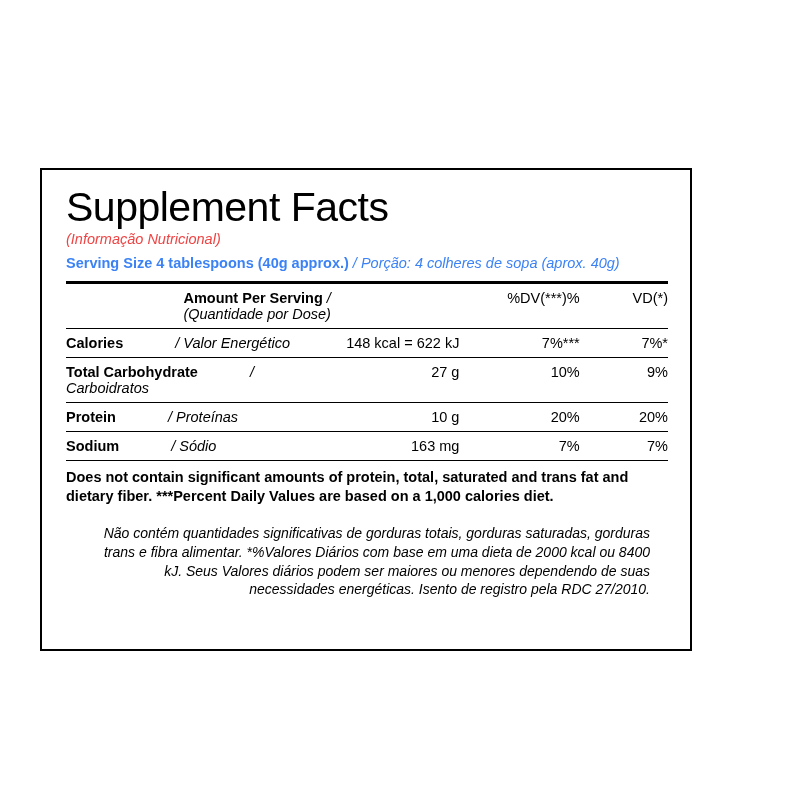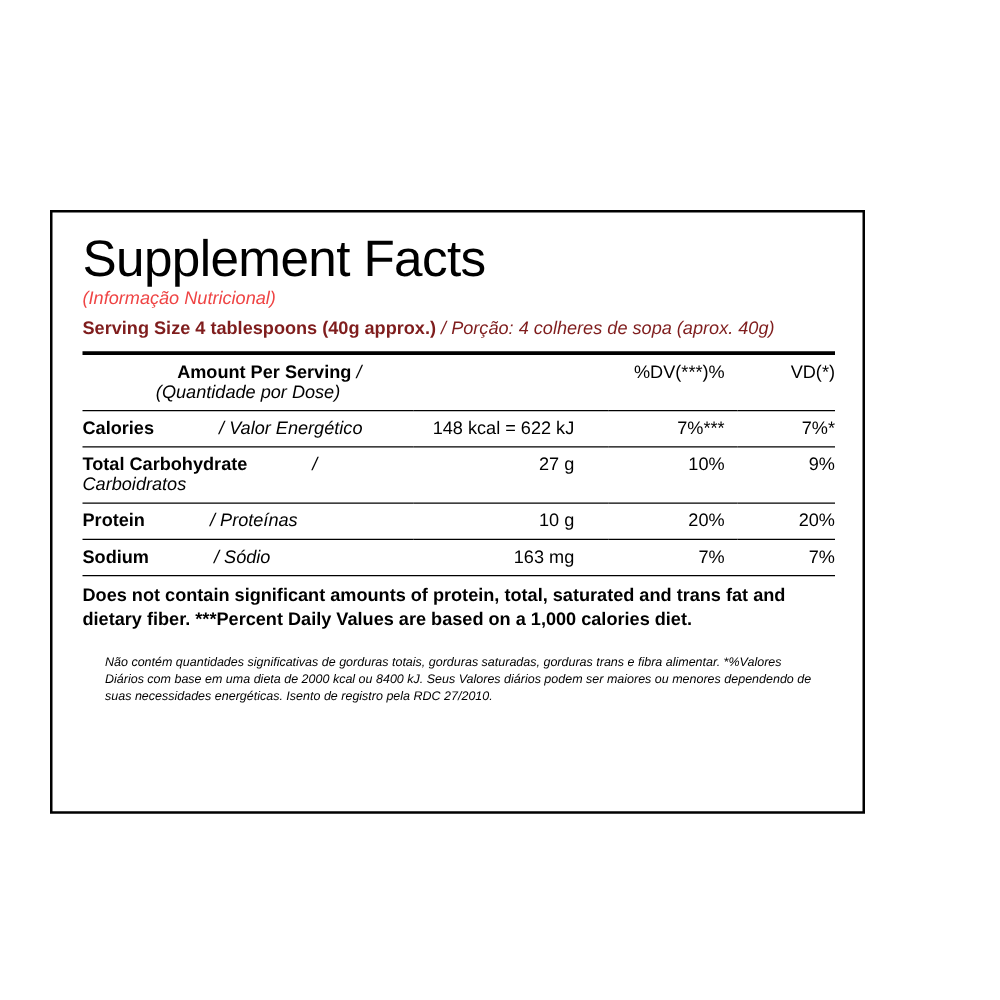--- a/index.html
+++ b/index.html
@@ -40,21 +40,21 @@
     font-family: "Liberation Sans", sans-serif;
   }
   .subtitle {
     font-style: italic;
     font-size: 14.5px;
     color: #ef4444;
     margin: 2px 0 6px 0;
   }
   .serving-line {
     font-size: 14.5px;
-    color: #7f1d1d;
+    color: #3b82f6;
     line-height: 1.45;
     margin: 0;
   }
   .serving-line b {
     font-weight: bold;
   }
   .serving-line i {
     font-style: italic;
   }
   .rule-thick {
@@ -79,42 +79,43 @@
   }
   .c-name { text-align: left; width: 44%; }
   .c-amount { text-align: right; width: 26%; padding-right: 28px !important; }
   .c-dv { text-align: right; width: 17%; padding-right: 10px !important;}
   .c-vd { text-align: right; width: 13%; }
   .hdr-row td {
     padding-top: 5px;
     padding-bottom: 6px;
   }
   .hdr-amount {
-    text-align: center;
+    text-align: right;
     font-weight: bold;
   }
   .hdr-amount .hdr-it {
     font-weight: normal;
     font-style: italic;
   }
   .bold { font-weight: bold; }
   .ital { font-style: italic; margin-left: 48px; }
   .footnote-bold {
     font-size: 14.5px;
     font-weight: bold;
     line-height: 1.3;
     margin: 7px 0 4px 0;
     color: #000;
   }
   .footnote-ital {
-    font-size: 10px;
+    font-size: 14px;
     font-style: italic;
     line-height: 1.35;
     margin: 18px;
     color: #000;
+    text-align: right;
   }
   .hdr-pad { padding-left: 34px; }
 </style>
 </head>
 <body>
 
 <div id="page">
   <div class="panel">
     <div class="inner">
 

